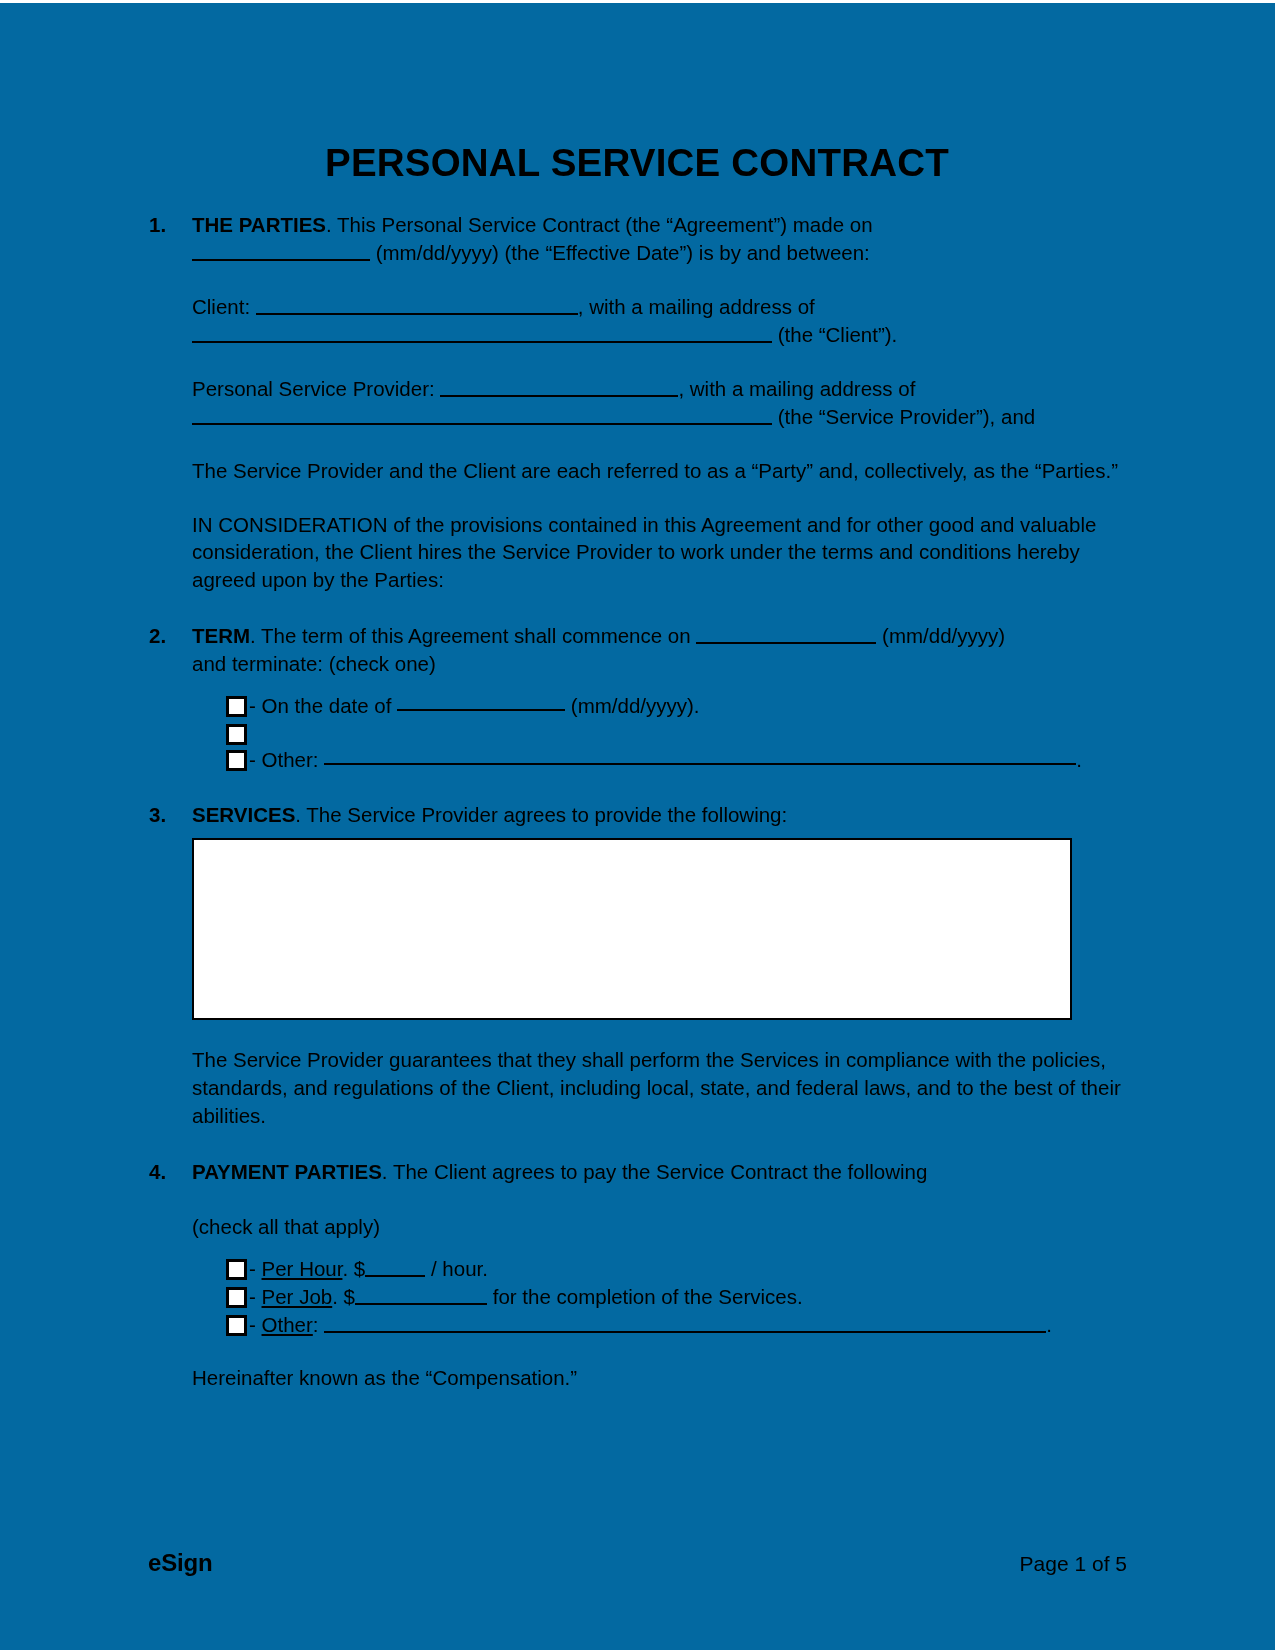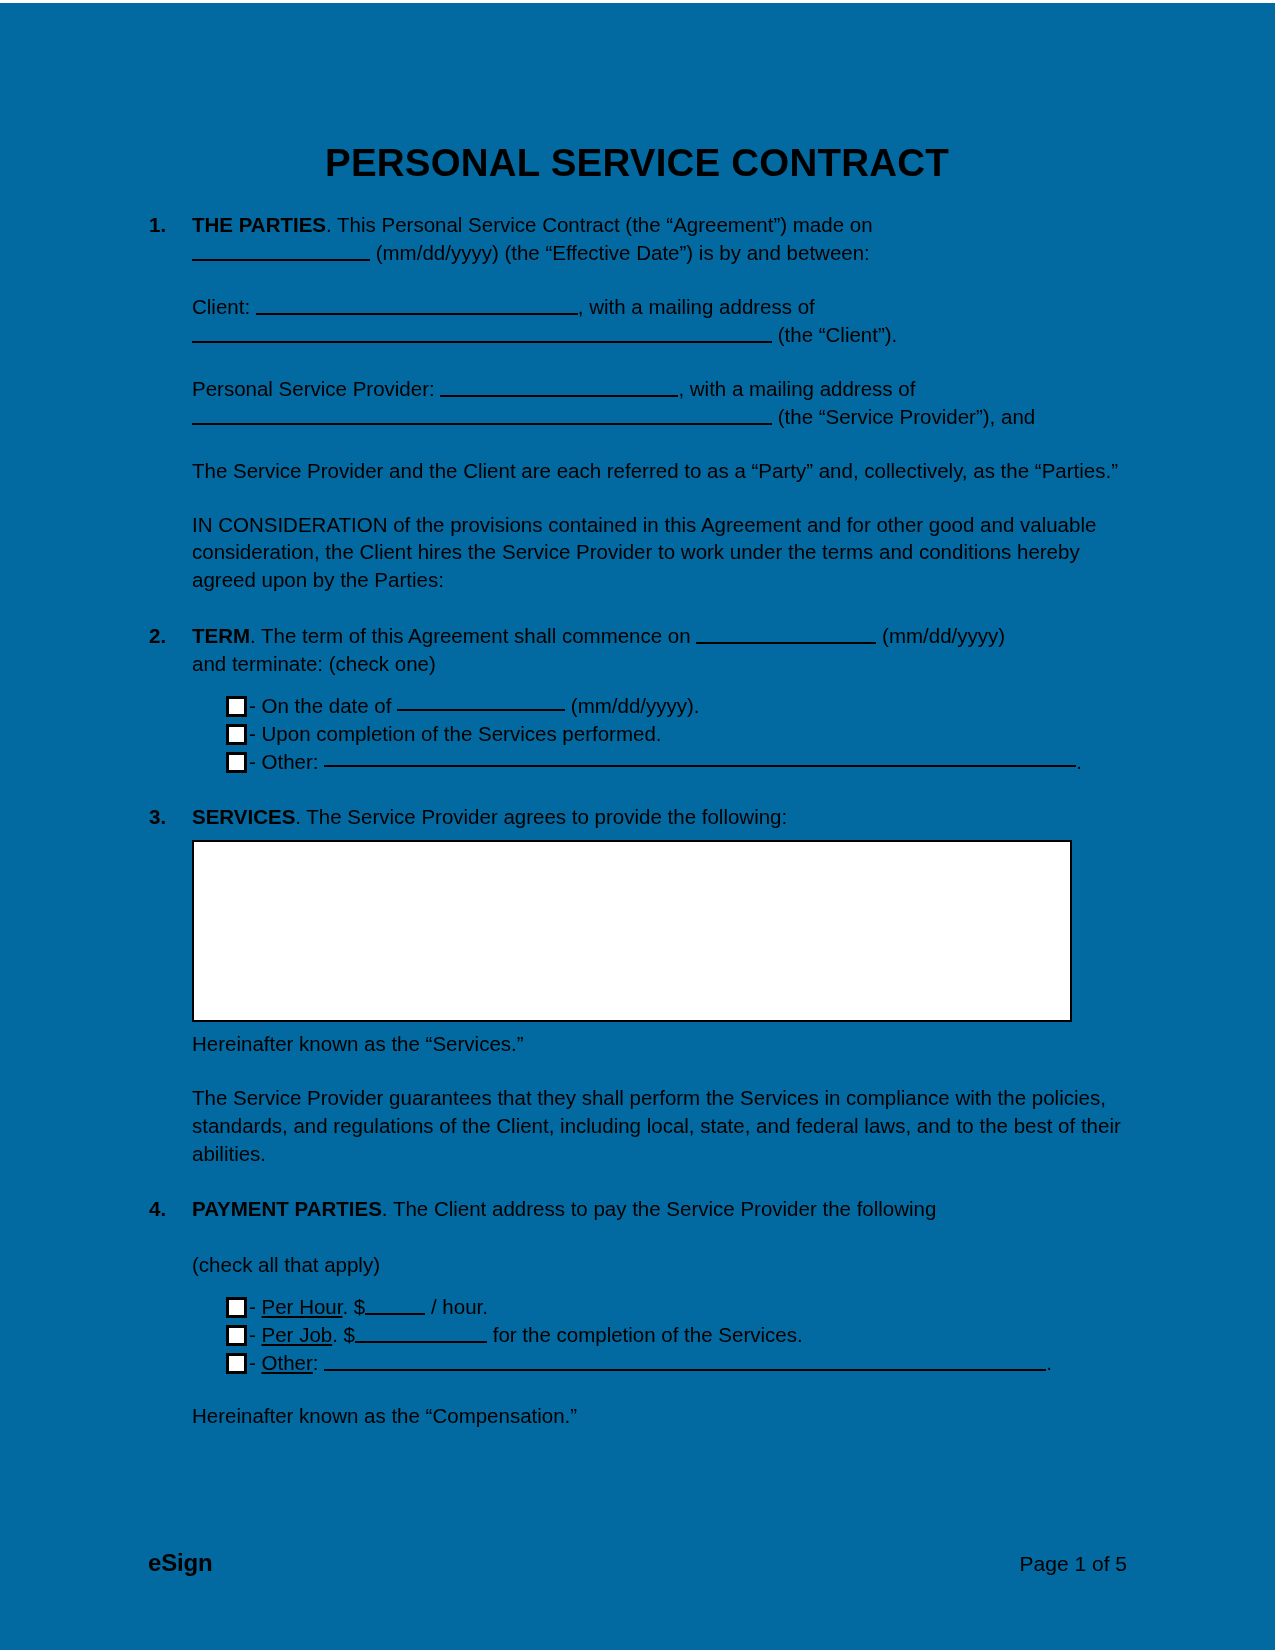--- a/index.html
+++ b/index.html
@@ -206,45 +206,43 @@
       </div>
     </div>
 
     <div class="check-list">
       <div class="check-row">
         <span class="checkbox"></span>
         <span class="check-text">- On the date of</span>&nbsp;<span class="blank b-ondate"></span>&nbsp;<span>(mm/dd/yyyy).</span>
       </div>
       <div class="check-row">
         <span class="checkbox"></span>
-        <span class="check-text">- Upon completion of the Services performed.</span>
       </div>
       <div class="check-row">
         <span class="checkbox"></span>
         <span class="check-text">- Other:</span>&nbsp;<span class="blank b-other"></span><span>.</span>
       </div>
     </div>
 
     <div class="clause">
       <div class="clause-num">3.</div>
       <div class="clause-body">
         <span class="heading">SERVICES</span><span>. The Service Provider agrees to provide the following:</span>
       </div>
     </div>
 
     <div class="services-box" placeholder=""></div>
 
-    <div class="indent" style="margin-top:8px;">Hereinafter known as the “Services.”</div>
 
     <div class="para">The Service Provider guarantees that they shall perform the Services in compliance with the policies, standards, and regulations of the Client, including local, state, and federal laws, and to the best of their abilities.</div>
 
     <div class="clause">
       <div class="clause-num">4.</div>
       <div class="clause-body">
-        <span class="heading">PAYMENT PARTIES</span><span>. The Client address to pay the Service Provider the following</span><br>
+        <span class="heading">PAYMENT PARTIES</span><span>. The Client agrees to pay the Service Contract the following</span><br>
         <br>
         <span>(check all that apply)</span>
       </div>
     </div>
 
     <div class="check-list">
       <div class="check-row">
         <span class="checkbox"></span>
         <span class="check-text">-&nbsp;<span class="u">Per Hour</span><span>. $</span><span class="blank b-hour"></span>&nbsp;<span>/ hour.</span></span>
       </div>

